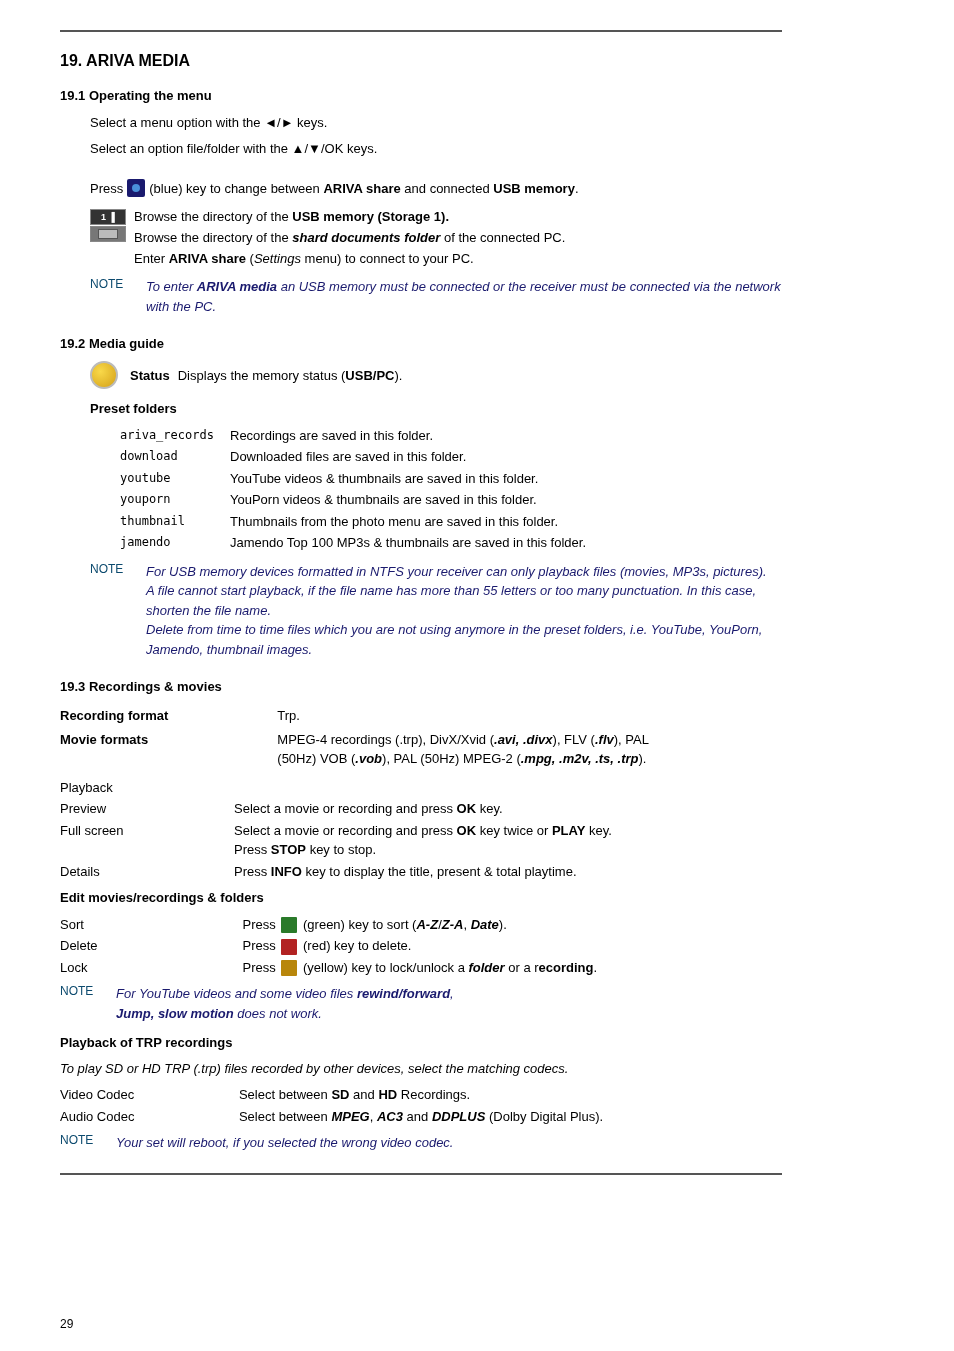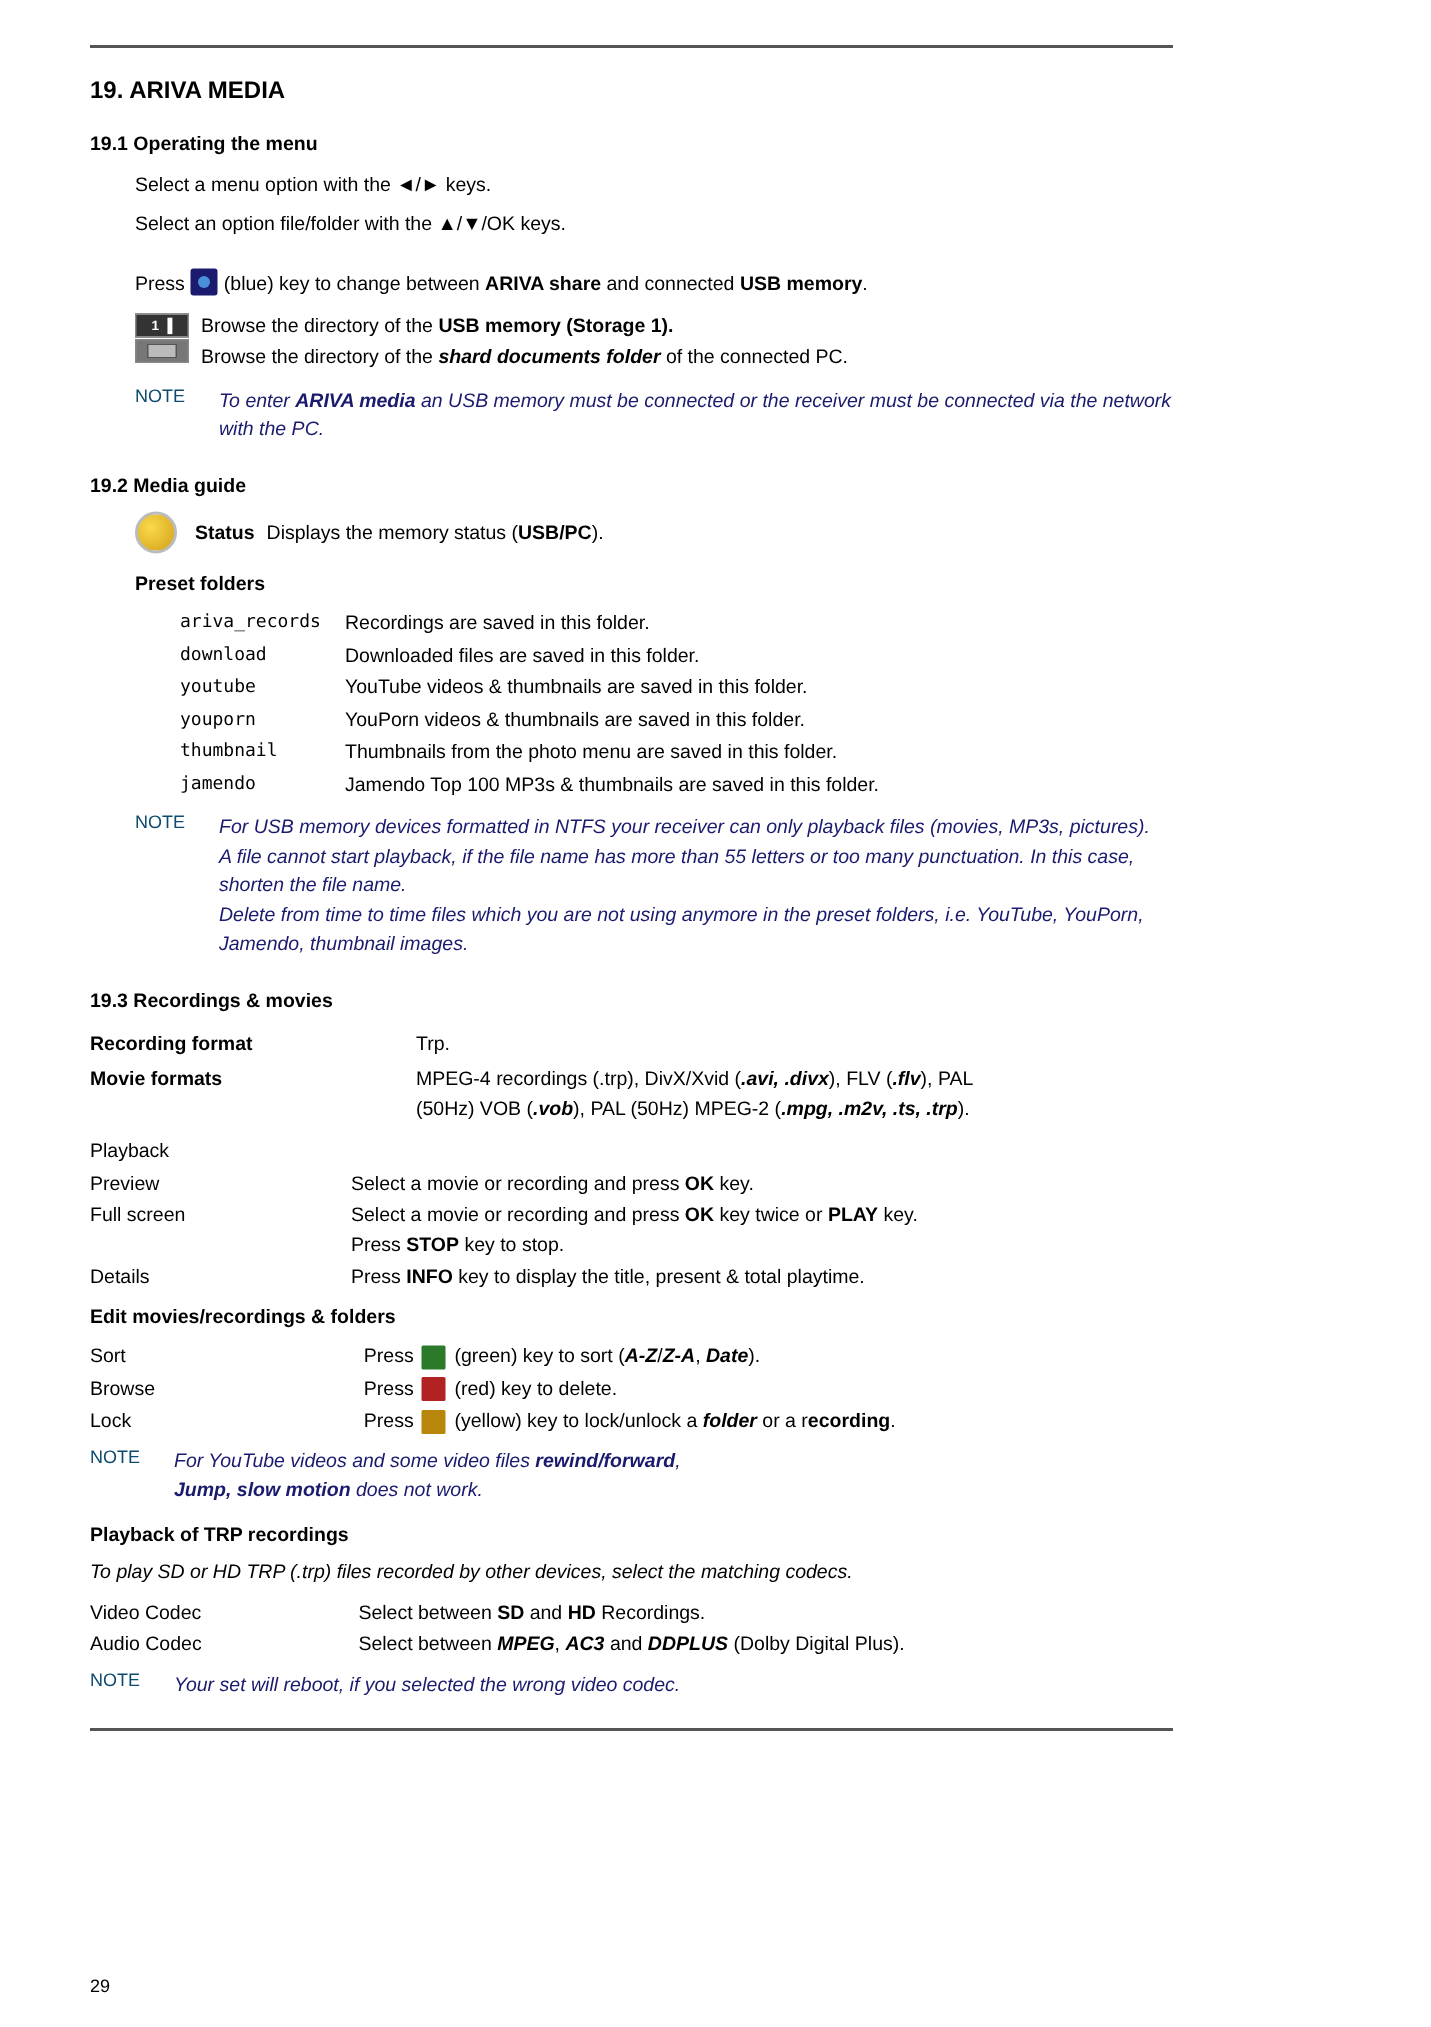--- a/index.html
+++ b/index.html
@@ -182,20 +182,21 @@
           <div class="slot1">
               <span style="color:#fff; font-size:9px; font-weight:bold;">1 ▐</span>
             </div>
           <div class="slot2">
               <div class="slot2-inner"></div>
             </div>
         </div>
         <div style="line-height:1.6;">
           <div>Browse the directory of the <b>USB memory (Storage 1).</b></div>
           <div>Browse the directory of the <b><i>shard documents folder</i></b> of the connected PC.</div>
+          <div>Enter <b>ARIVA share</b> (<i>Settings</i> menu) to connect to your PC.</div>
         </div>
       </div>
       
       <div class="note-row">
         <span class="note-label">NOTE</span>
         <span class="note-text"><i>To enter <b>ARIVA media</b> <span>an USB memory must be connected or the receiver must be connected via the network with the PC.</span></i></span>
       </div>
     </div>
 
     <div class="section">
@@ -296,21 +297,21 @@
 
       <table class="playback">
         <tbody>
           <tr>
             <td>Sort</td>
             <td>
               Press <span class="btn-color btn-green"></span> (green) key to sort (<b><i>A-Z</i></b>/<b><i>Z-A</i></b>, <b><i>Date</i></b>).
             </td>
           </tr>
           <tr>
-            <td>Browse</td>
+            <td>Delete</td>
             <td>
               Press <span class="btn-color btn-red"></span> (red) key to delete.
             </td>
           </tr>
           <tr>
             <td>Lock</td>
             <td>
               Press <span class="btn-color btn-yellow"></span> (yellow) key to lock/unlock a <b><i>folder</i></b> or a r<b>ecording</b>.
             </td>
           </tr>

